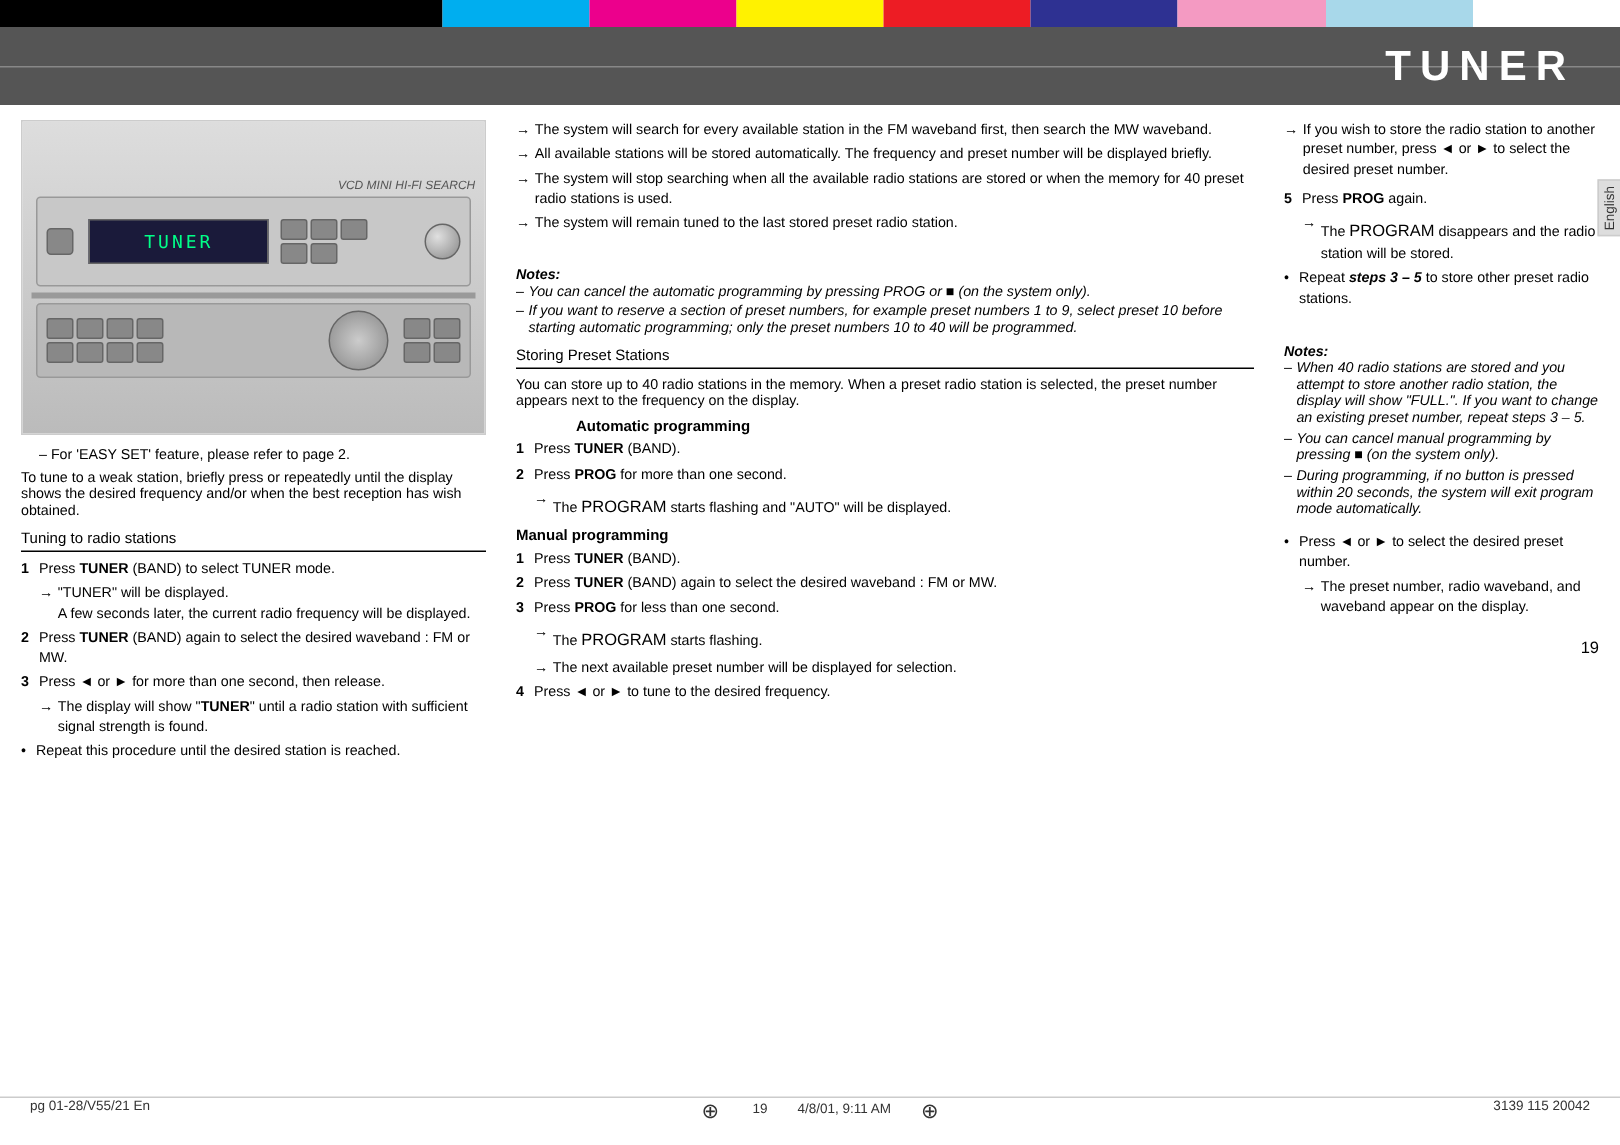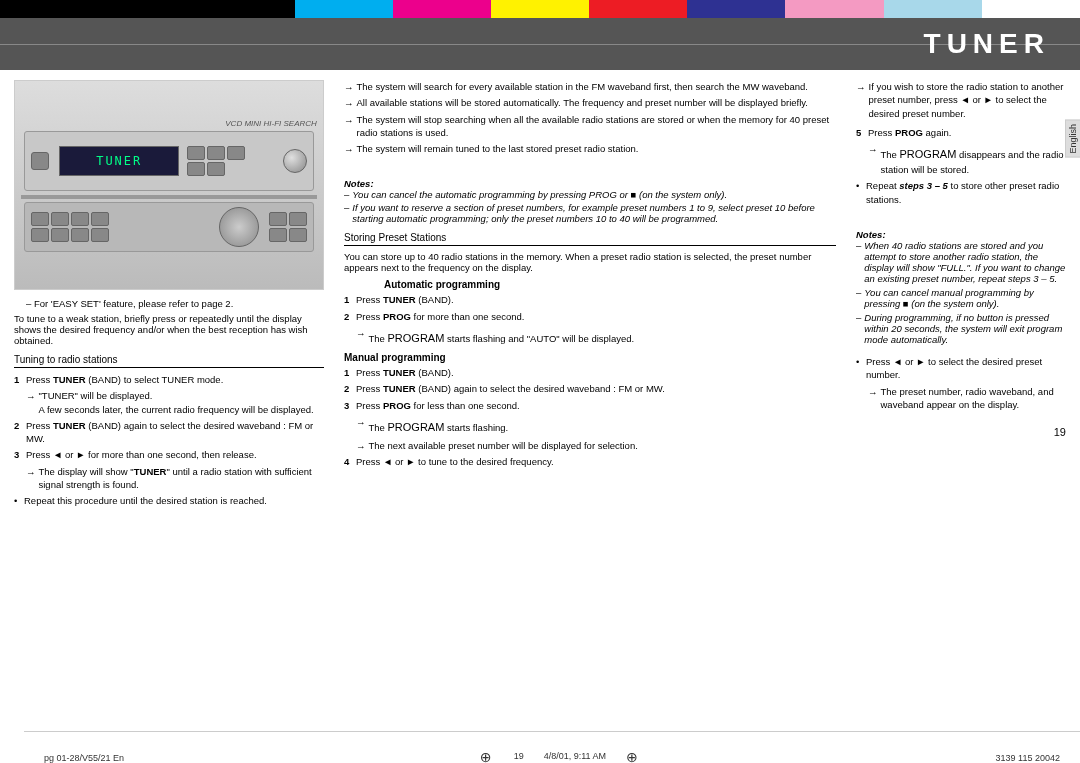--- a/index.html
+++ b/index.html
@@ -197,27 +197,26 @@
     }
 
     .bold { font-weight: bold; }
     .italic { font-style: italic; }
     .small-caps-font { font-variant: small-caps; font-size: 15px; }
 
     
     .footer {
       height: 32px;
       display: flex;
-      align-items: flex-end;
+      align-items: flex-start;
       justify-content: space-between;
       padding: 0 20px;
       border-top: 1px solid #ccc;
       font-size: 9px;
       color: #333;
-      margin-left: 24px;
     }
 
     .crosshair {
       width: 14px; height: 14px;
       position: relative;
       display: inline-block;
     }
     .crosshair::before {
       content: '⊕';
       font-size: 14px;

